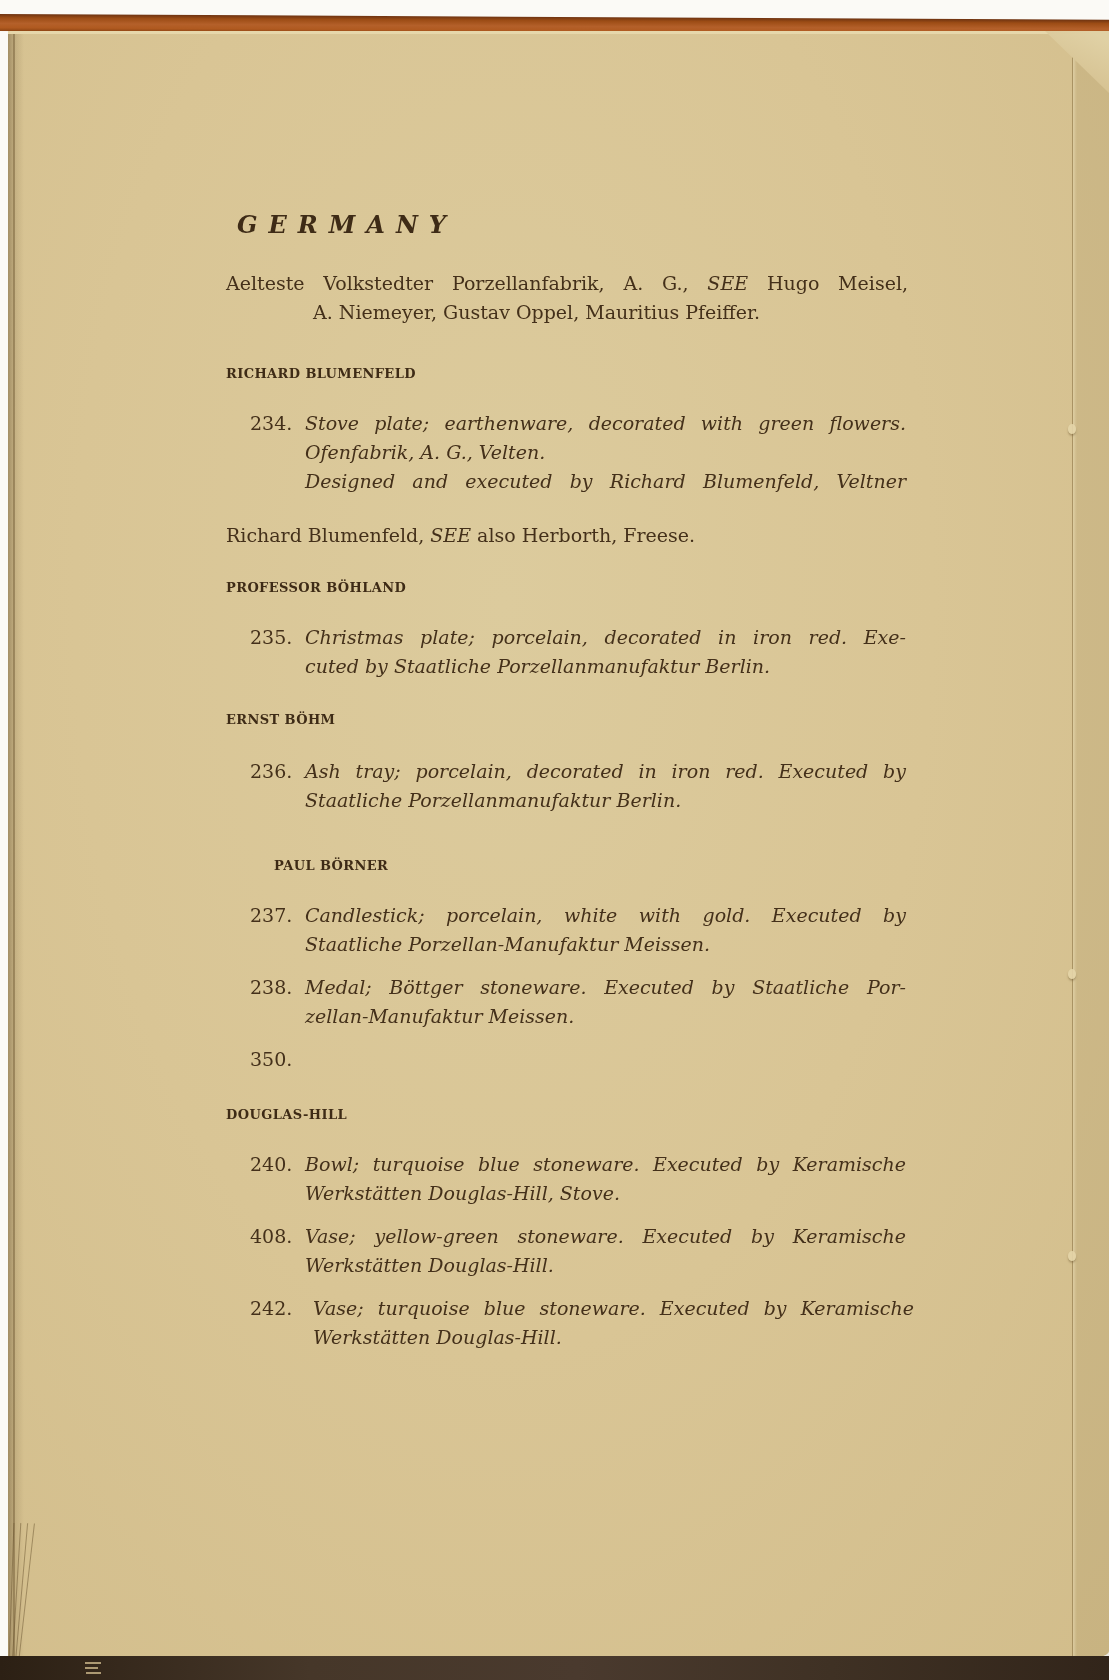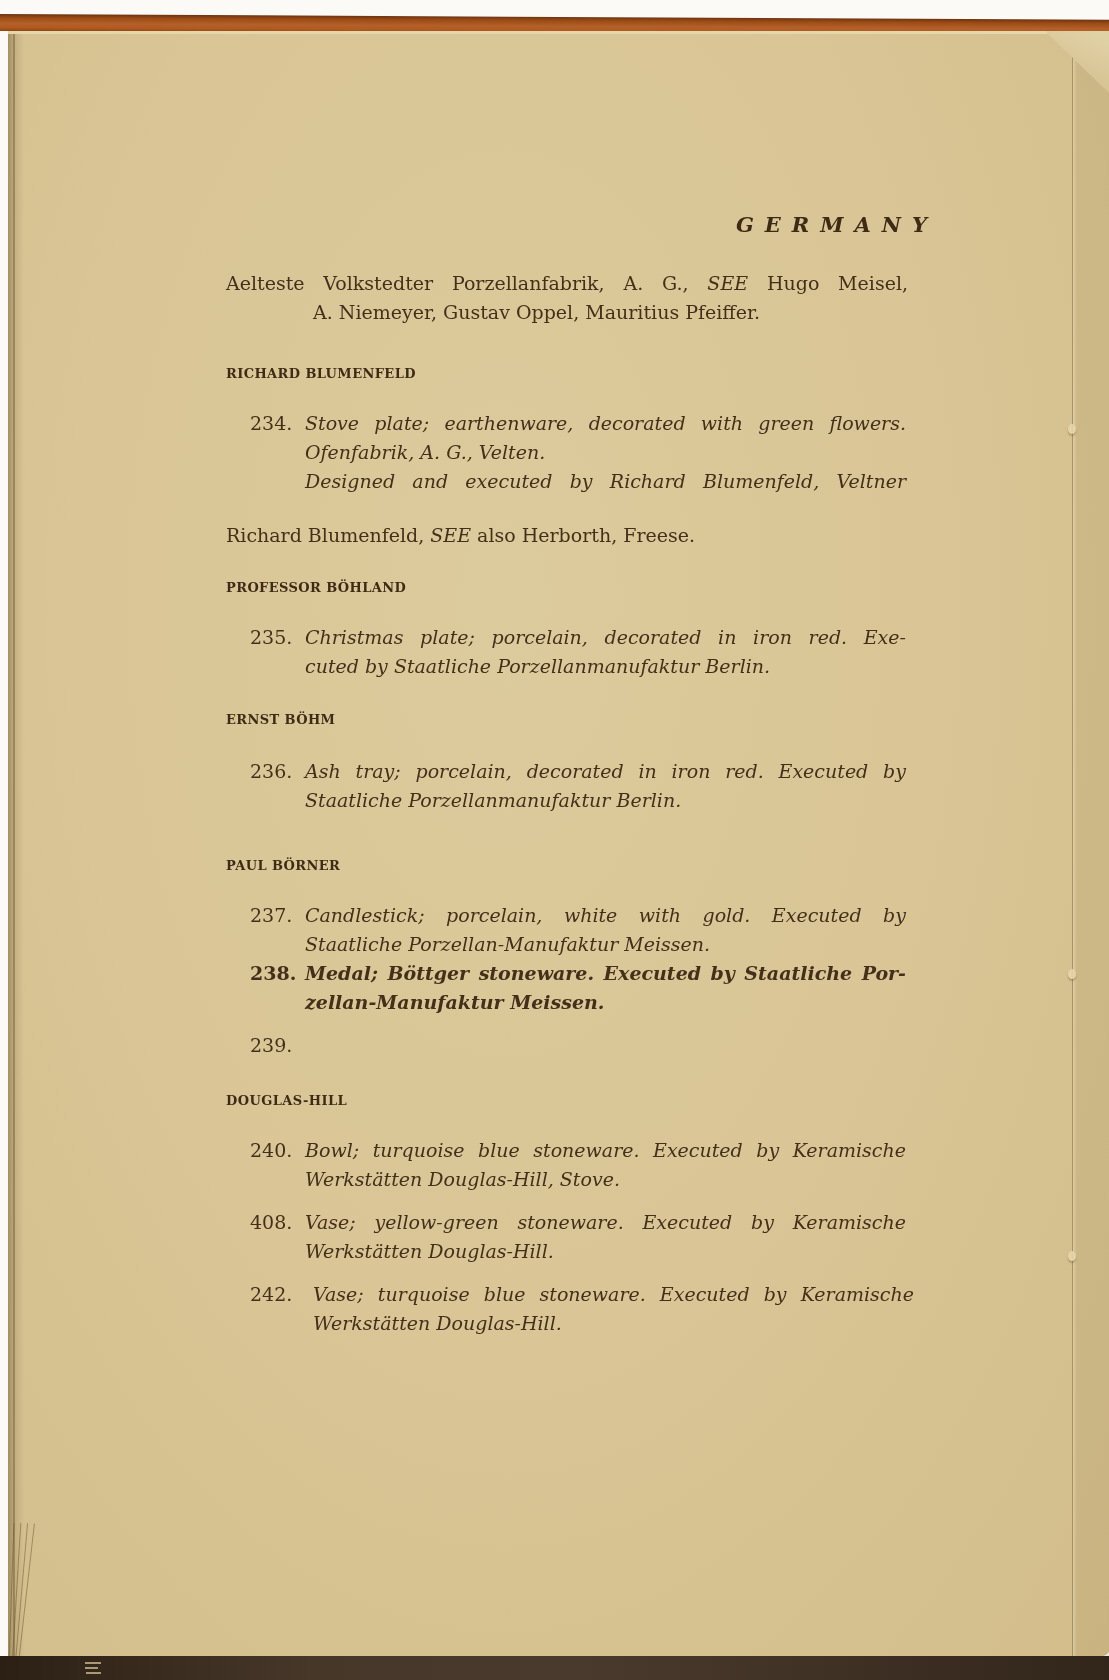--- a/index.html
+++ b/index.html
@@ -52,22 +52,22 @@
   .sheet-edges i:nth-child(2){ left:8px; transform:rotate(3.5deg); }
   .sheet-edges i:nth-child(3){ left:13px; transform:rotate(5deg); }
   .sheet-edges i:nth-child(4){ left:18px; transform:rotate(6.5deg); }
 
   
   .content {
     position:absolute; left:218px; top:0; width:712px;
     color:#44301a; font-size:19px; line-height:29px;
   }
   .doc-title {
-    margin-top:174px; text-align:right; font-style:italic; font-weight:bold;
-    font-size:21px; line-height:34px; letter-spacing:11px; padding-left:11px;
+    margin-top:174px; text-align:left; font-style:italic; font-weight:bold;
+    font-size:24px; line-height:34px; letter-spacing:11px; padding-left:11px;
     color:#3e2b16;
   }
   .intro { margin-top:27px; }
   .intro-l1 { width:682px; text-align:justify; text-align-last:justify; }
   .intro-l2 { margin-left:87px; }
   .see { font-style:italic; }
   .heading { font-weight:bold; font-size:13px; line-height:26px; letter-spacing:.4px; color:#3e2b16; }
   .crossref { margin-top:25px; }
   .entry { display:flex; padding-left:24px; }
   .entry .num { flex:0 0 55px; font-style:normal; }
@@ -129,40 +129,40 @@
     <div class="heading" style="margin-top:26px;">ERNST BÖHM</div>
 
     <div class="entry" style="margin-top:24px;">
       <div class="num">236.</div>
       <div class="desc">
         <div class="line fill">Ash tray; porcelain, decorated in iron red. Executed by</div>
         <div class="line">Staatliche Porzellanmanufaktur Berlin.</div>
       </div>
     </div>
 
-    <div class="heading" style="margin-top:38px;">PAUL BÖRNER</div>
+    <div class="heading" style="margin-top:38px;margin-left:48px;">PAUL BÖRNER</div>
 
     <div class="entry" style="margin-top:22px;">
       <div class="num">237.</div>
       <div class="desc">
         <div class="line fill">Candlestick; porcelain, white with gold. Executed by</div>
         <div class="line">Staatliche Porzellan-Manufaktur Meissen.</div>
       </div>
     </div>
 
-    <div class="entry" style="font-weight:bold;">
+    <div class="entry" style="margin-top:14px;">
       <div class="num">238.</div>
       <div class="desc">
         <div class="line fill">Medal; Böttger stoneware. Executed by Staatliche Por-</div>
         <div class="line">zellan-Manufaktur Meissen.</div>
       </div>
     </div>
 
     <div class="entry" style="margin-top:14px;">
-      <div class="num">239.</div>
+      <div class="num">350.</div>
     </div>
 
     <div class="heading" style="margin-top:28px;">DOUGLAS-HILL</div>
 
     <div class="entry" style="margin-top:22px;">
       <div class="num">240.</div>
       <div class="desc">
         <div class="line fill">Bowl; turquoise blue stoneware. Executed by Keramische</div>
         <div class="line">Werkstätten Douglas-Hill, Stove.</div>
       </div>

